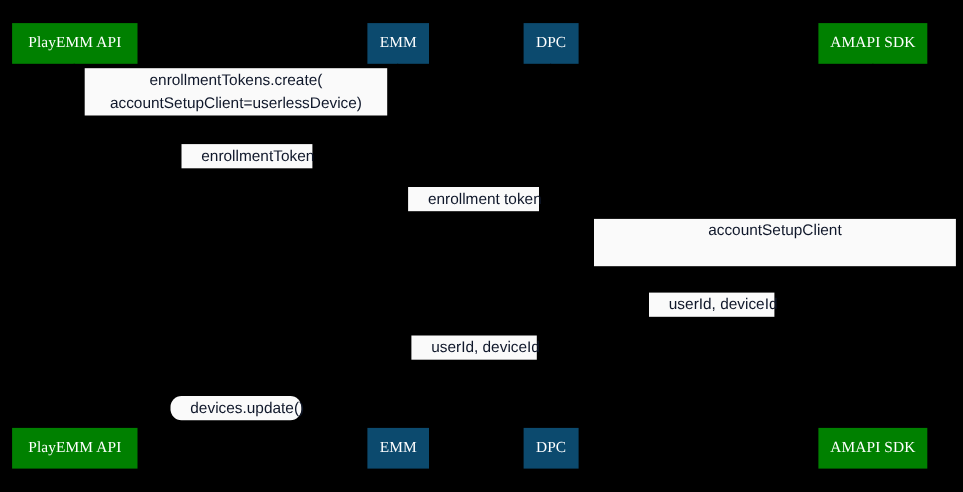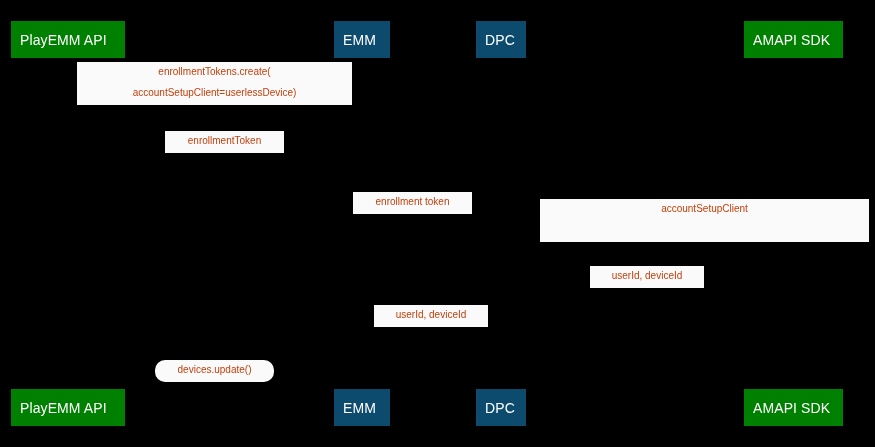--- a/index.html
+++ b/index.html
@@ -15,27 +15,28 @@
     background: #000000;
     overflow: hidden;
     font-family: "Liberation Sans", sans-serif;
   }
   
   .participant {
     position: absolute;
     box-sizing: border-box;
     display: flex;
     align-items: center;
-    justify-content: flex-start;
+    justify-content: center;
     color: #ffffff;
     font-size: 14px;
     line-height: 1;
     letter-spacing: 0.1px;
     white-space: nowrap;
-    padding: 0 9px;
+    padding: 0 25px;
+    font-family: Liberation Serif, serif;
   }
   .participant.green { background: #008000; }
   .participant.blue  { background: #0c4a6e; }
 
   
   .lifeline {
     position: absolute;
     width: 1px;
     background: #000000;
   }
@@ -54,22 +55,22 @@
     border-bottom: 4px solid transparent;
   }
   .arrow-head.right { border-left: 7px solid #000000; }
   .arrow-head.left  { border-right: 7px solid #000000; }
 
   
   .msg-label {
     position: absolute;
     box-sizing: border-box;
     background: #fafafa;
-    color: #c2410c;
-    font-size: 10px;
+    color: #0f172a;
+    font-size: 14px;
     line-height: 20.5px;
     text-align: center;
     white-space: pre;
     padding: 0 18px;
   }
 </style>
 </head>
 <body>
 
 <div id="diagram">
@@ -113,21 +114,21 @@
   <div class="arrow" style="left:361px; top:327px; width:139px;"></div>
   <div class="arrow-head left" style="left:361px; top:323px;"></div>
 
   <div class="arrow" style="left:67px; top:367px; width:294px;"></div>
   <div class="arrow-head left" style="left:67px; top:363px;"></div>
 
   <div class="msg-label" style="left:77px; top:62px; width:275px; height:43px;"><span>enrollmentTokens.create(</span><br><span>accountSetupClient=userlessDevice)</span></div>
 
   <div class="msg-label" style="left:165px; top:131px; width:119px; height:22px;"><span>enrollmentToken</span></div>
 
-  <div class="msg-label" style="left:353px; top:170px; width:119px; height:22px;margin-top:22px;"><span>enrollment token</span></div>
+  <div class="msg-label" style="left:371px; top:170px; width:119px; height:22px;"><span>enrollment token</span></div>
 
   <div class="msg-label" style="left:540px; top:199px; width:329px; height:43px;"><span>accountSetupClient</span><br></div>
 
   <div class="msg-label" style="left:590px; top:266px; width:114px; height:22px;"><span>userId, deviceId</span></div>
 
   <div class="msg-label" style="left:374px; top:305px; width:114px; height:22px;"><span>userId, deviceId</span></div>
 
   <div class="msg-label" style="left:155px; top:360px; width:119px; height:22px;border-radius:10px;"><span>devices.update()</span></div>
 
   <div class="participant green" style="left:11px; top:389px; width:114px; height:37px;">

